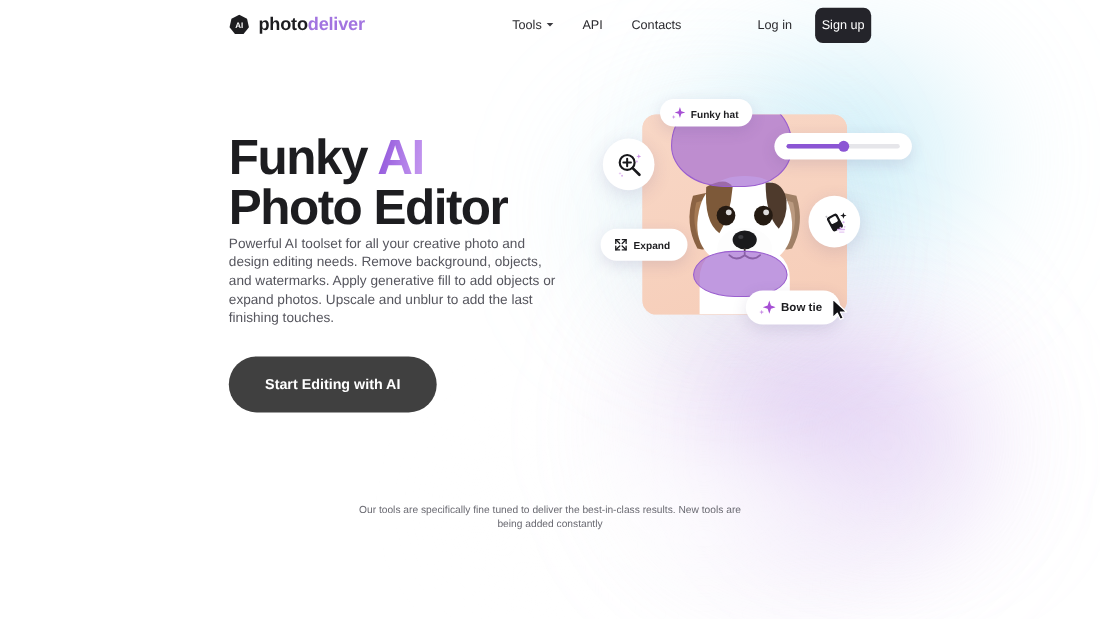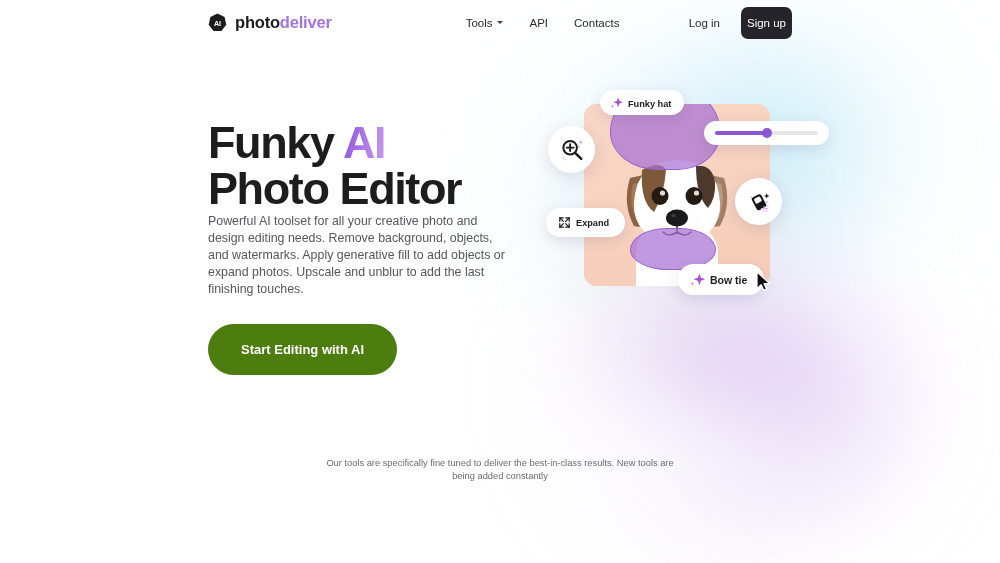--- a/index.html
+++ b/index.html
@@ -161,21 +161,21 @@
     color: transparent;
   }
   .hero-sub {
     font-size: 12.4px;
     line-height: 1.38;
     color: #56565e;
     max-width: 300px;
   }
   .cta-btn {
     margin-top: 26px;
-    background: #4d7c0f;
+    background: #404040;
     color: #fff;
     font-size: 13px;
     font-weight: 600;
     border: none;
     border-radius: 28px;
     padding: 18px 33px;
     cursor: pointer;
     font-family: inherit;
   }
 

